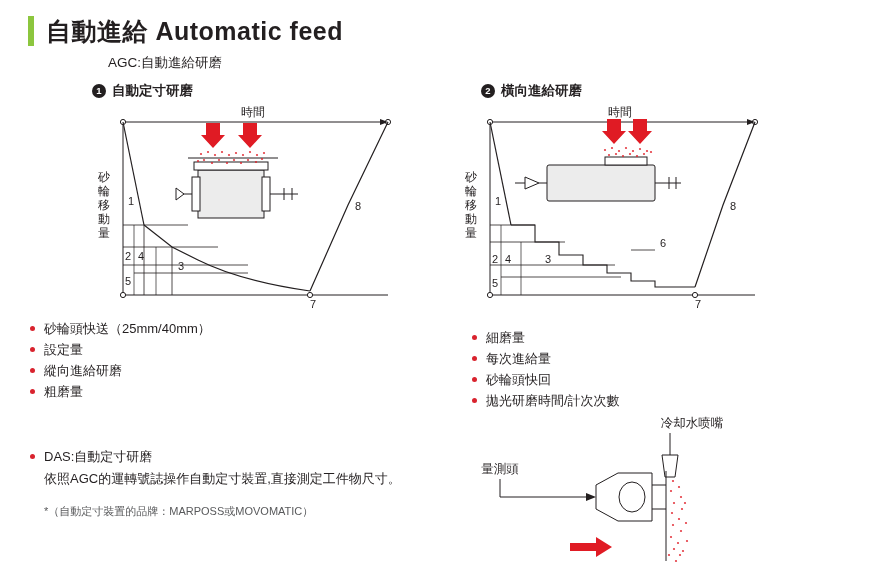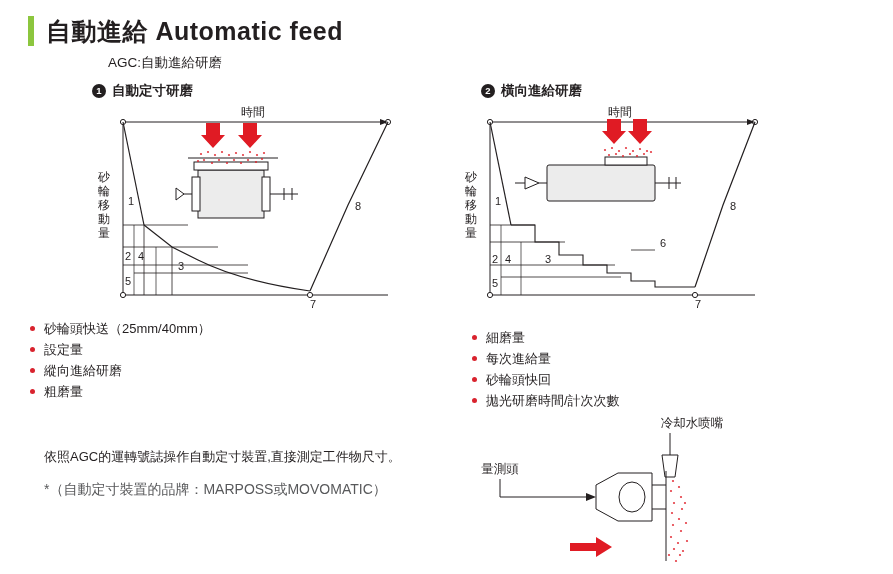--- a/index.html
+++ b/index.html
@@ -140,21 +140,21 @@
     border-radius: 50%;
     background: #d9232e;
   }
   #das-block .das-line2 {
     padding-left: 14px;
     white-space: nowrap;
   }
   #das-block .das-note {
     padding-left: 14px;
     margin-top: 10px;
-    font-size: 14px;
+    font-size: 11px;
     color: #58595b;
     white-space: nowrap;
   }
 
   
   .vlabel {
     font-size: 12px;
     line-height: 14px;
     text-align: center;
     color: #231f20;
@@ -340,20 +340,21 @@
   </ul>
 
   <ul class="bullets" id="bullets-right">
     <li>細磨量</li>
     <li>每次進給量</li>
     <li>砂輪頭快回</li>
     <li>拋光研磨時間/計次次數</li>
   </ul>
 
   <div id="das-block">
+    <div class="das-line1">DAS:自動定寸研磨</div>
     <div class="das-line2">依照AGC的運轉號誌操作自動定寸裝置,直接測定工件物尺寸。</div>
     <div class="das-note">*（自動定寸裝置的品牌：MARPOSS或MOVOMATIC）</div>
   </div>
 
   <svg class="diagram" id="diagram-bottom" width="300" height="150" viewBox="0 0 300 150">
 
     <text x="30" y="58" font-size="12.5" fill="#231f20" text-anchor="middle" font-family="Liberation Sans, sans-serif">量測頭</text>
     <text x="222" y="12" font-size="12.5" fill="#231f20" text-anchor="middle" font-family="Liberation Sans, sans-serif">冷却水喷嘴</text>
 
     <path d="M30,64 L30,82 L116,82" stroke="#231f20" stroke-width="1" fill="none"></path>

